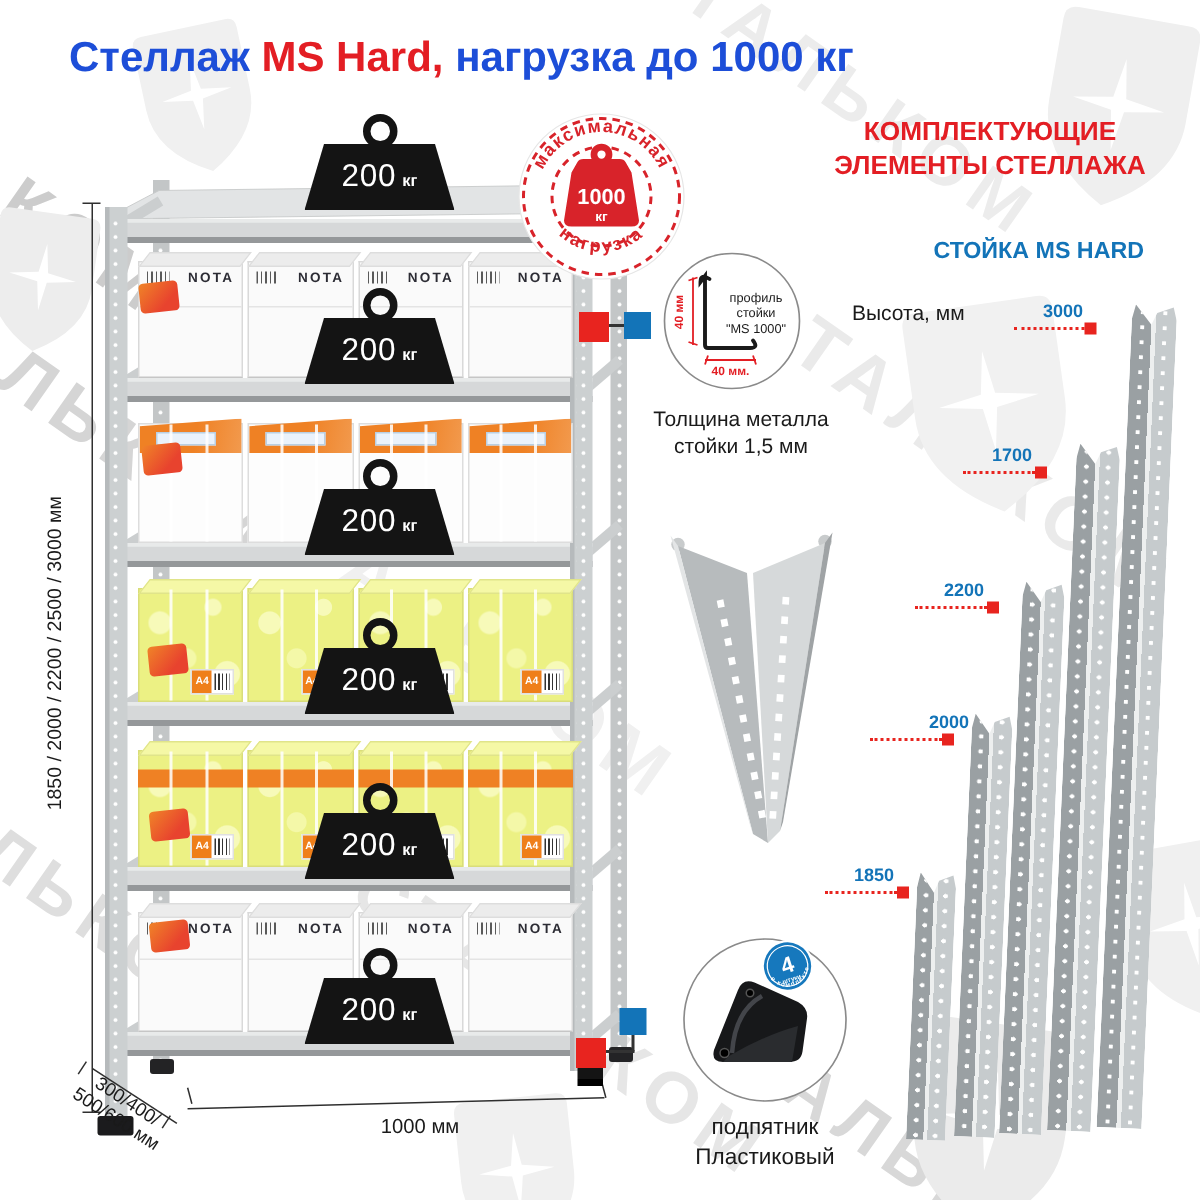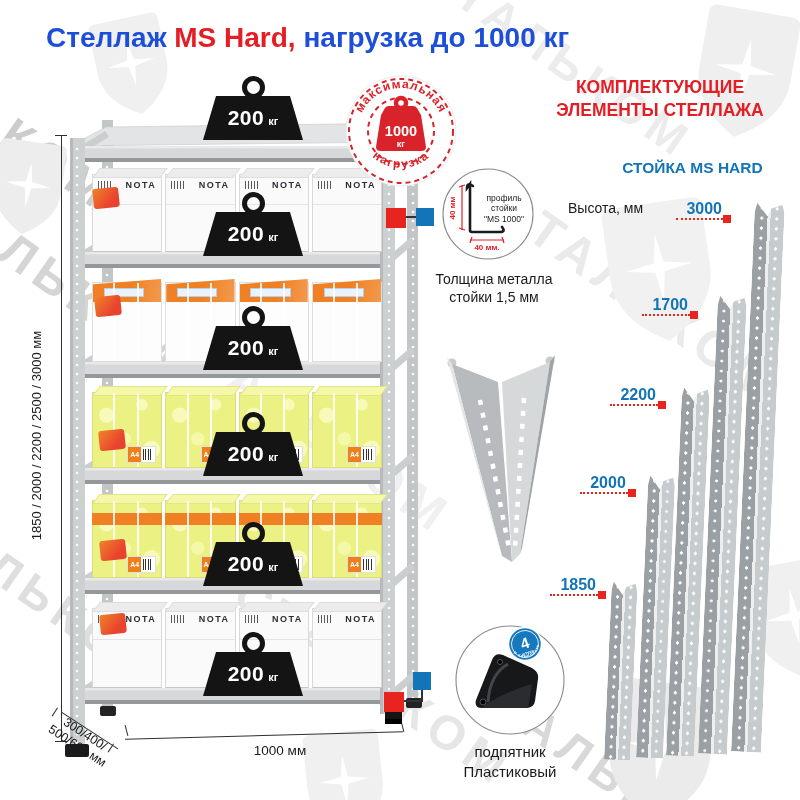--- a/index.html
+++ b/index.html
@@ -43,21 +43,21 @@
          align-items:center;padding:0 2px;}
   .a4bar{flex:1;margin:2px;background:repeating-linear-gradient(90deg,#333 0 1px,transparent 1px 2.5px);}
   .sidesticker{position:absolute;width:26px;height:20px;border-radius:3px;z-index:2;
         background:linear-gradient(135deg,#f08428,#e8432e 70%);transform:rotate(-6deg);}
   
   .weight{position:absolute;width:100px;z-index:3;text-align:center;}
   .weight .ring{width:13px;height:13px;border:5px solid #141414;border-radius:50%;
                 margin:0 auto -3px auto;position:relative;background:transparent;}
   .weight .wbody{height:44px;background:#141414;clip-path:polygon(13% 0,87% 0,100% 100%,0 100%);
                  display:flex;align-items:center;justify-content:center;color:#fff;}
-  .weight .val{font-size:21px;font-weight:bold;letter-spacing:.5px;}
+  .weight .val{font-size:21px;font-weight:normal;letter-spacing:.5px;}
   .weight .unit{font-size:11px;font-weight:bold;margin:6px 0 0 4px;}
   
   .dimline{position:absolute;border-top:1.5px solid #2f2f2f;z-index:4;}
   .dimvline{position:absolute;border-left:1.5px solid #2f2f2f;z-index:4;}
   .dimtick{position:absolute;width:12px;border-top:1.5px solid #2f2f2f;z-index:4;}
   .dimlabel{position:absolute;color:#1a1a1a;z-index:4;text-align:center;}
   
   .sq-red{position:absolute;background:#e8241f;z-index:5;}
   .sq-blue{position:absolute;background:#1374b8;z-index:5;}
   .cline{position:absolute;border-top:2px solid #333;z-index:4;}
@@ -73,21 +73,21 @@
   .rp-sub{position:absolute;left:580px;top:159px;width:225px;text-align:center;color:#1374b8;
           font-size:15.5px;font-weight:bold;z-index:3;}
   .rp-axis{position:absolute;left:568px;top:200px;font-size:14px;color:#1a1a1a;z-index:3;}
   .post{position:absolute;z-index:2;transform:rotate(2.5deg);transform-origin:bottom center;
     background-image:radial-gradient(circle 1.6px at 24% 5px,#fff 95%,transparent),
                      radial-gradient(circle 1.6px at 74% 5px,#fff 95%,transparent),
                      linear-gradient(90deg,#9aa0a3 0 44%,#edefef 44% 54%,#c6cbcd 54% 100%);
     background-size:100% 10px,100% 10px,100% 100%;
     background-repeat:repeat,repeat,no-repeat;
     clip-path:polygon(0 10px,8% 0,44% 13px,56% 5px,92% 1px,100% 10px,100% 100%,0 100%);}
-  .hlbl{position:absolute;width:48px;text-align:right;color:#1374b8;font-size:16px;font-weight:bold;z-index:3;}
+  .hlbl{position:absolute;width:48px;text-align:right;color:#1374b8;font-size:12px;font-weight:bold;z-index:3;}
   .hdots{position:absolute;border-top:2px dotted #e8241f;z-index:3;}
   .hsq{position:absolute;width:8px;height:8px;background:#e8241f;z-index:3;}
 </style>
 </head>
 <body>
 
 <div id="canvas">
 
   <div class="wm-text" style="left:-150px;top:-8px;font-size:46px;color:#cccccc;">СТАЛЬКОМ</div>
   <div class="wm-text" style="left:430px;top:-60px;font-size:46px;color:#ececec;">СТАЛЬКОМ</div>
@@ -509,21 +509,21 @@
   <div class="post" style="left:604px;top:582px;width:26px;height:178px;"></div>
   <div class="post" style="left:636px;top:476px;width:27px;height:282px;"></div>
   <div class="post" style="left:666px;top:388px;width:28px;height:368px;"></div>
   <div class="post" style="left:698px;top:296px;width:29px;height:458px;"></div>
   <div class="post" style="left:731px;top:203px;width:30px;height:549px;"></div>
 
   <div class="hlbl" style="left:548px;top:576px;">1850</div>
   <div class="hdots" style="left:550px;top:594px;width:48px;"></div>
   <div class="hsq" style="left:598px;top:591px;"></div>
 
-  <div class="hlbl" style="left:584px;top:474px;text-align:center;">2000</div>
+  <div class="hlbl" style="left:598px;top:474px;">2000</div>
   <div class="hdots" style="left:580px;top:492px;width:48px;"></div>
   <div class="hsq" style="left:628px;top:489px;"></div>
 
   <div class="hlbl" style="left:608px;top:386px;">2200</div>
   <div class="hdots" style="left:610px;top:404px;width:48px;"></div>
   <div class="hsq" style="left:658px;top:401px;"></div>
 
   <div class="hlbl" style="left:640px;top:296px;">1700</div>
   <div class="hdots" style="left:642px;top:314px;width:48px;"></div>
   <div class="hsq" style="left:690px;top:311px;"></div>

